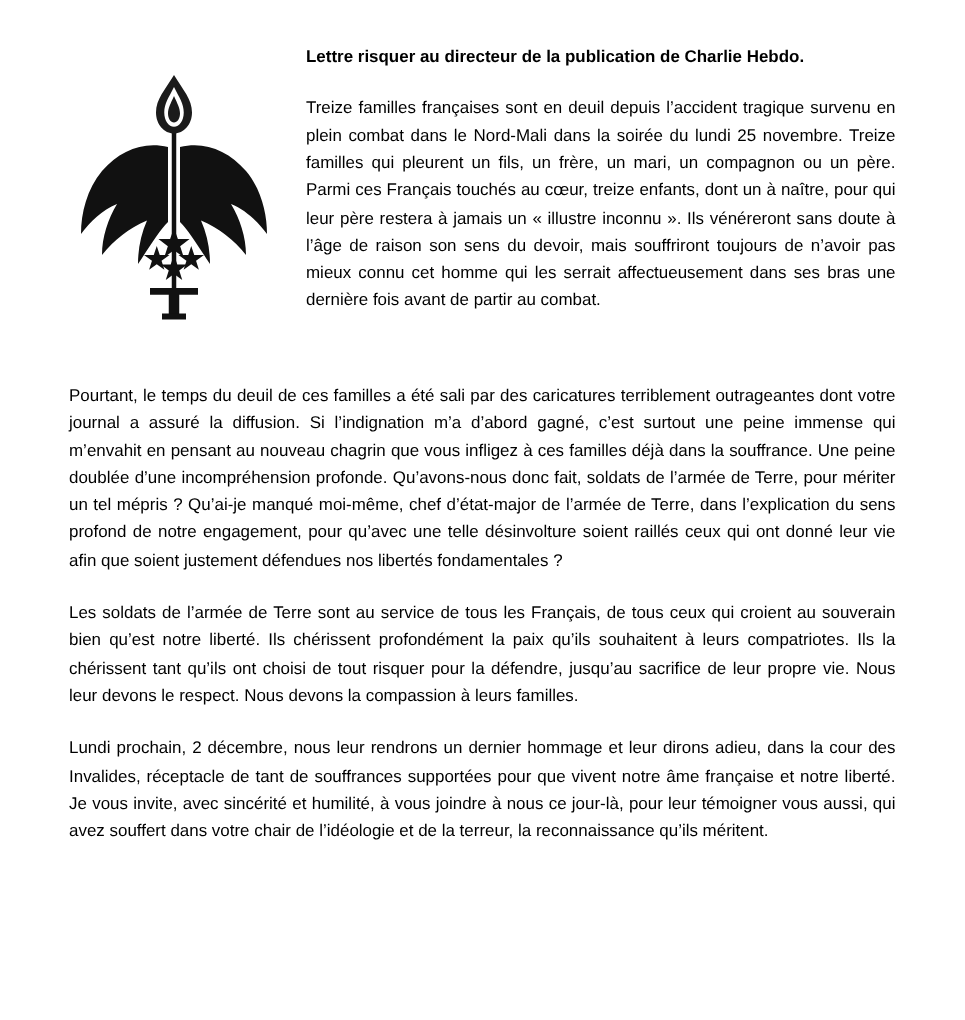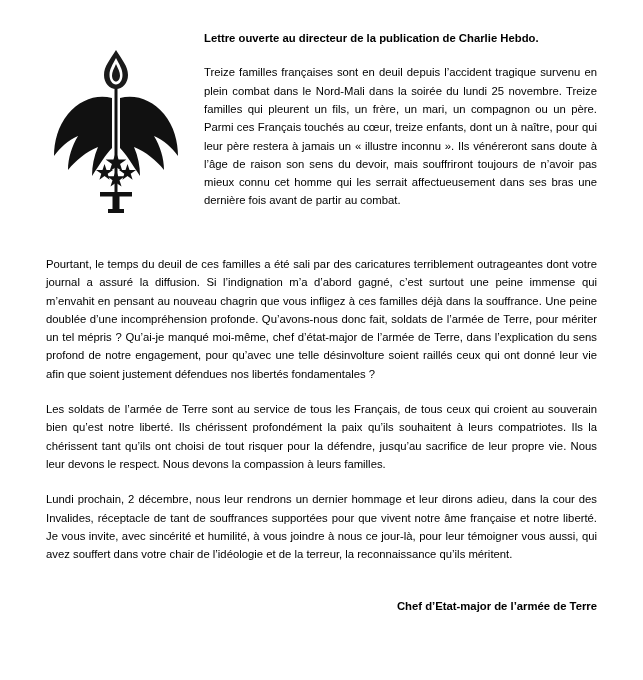--- a/index.html
+++ b/index.html
@@ -103,26 +103,25 @@
         </g>
 
         <g>
           <path d="M70 6 C64 16 58 22 58 31 C58 39 63.5 45 70 45 C76.5 45 82 39 82 31 C82 22 76 16 70 6 Z" fill="#1b1b1b"></path>
           <path d="M70 14 C66.5 21 63.5 25 63.5 31 C63.5 36.5 66.5 40.5 70 40.5 C73.5 40.5 76.5 36.5 76.5 31 C76.5 25 73.5 21 70 14 Z" fill="#ffffff"></path>
           <path d="M70 20 C67.8 25 66 28 66 31.6 C66 35 67.8 37.6 70 37.6 C72.2 37.6 74 35 74 31.6 C74 28 72.2 25 70 20 Z" fill="#1b1b1b"></path>
         </g>
       </svg>
     </div>
 
-    <div class="headline">Lettre ouverte au directeur de la publication de Charlie Hebdo.</div>
+    <div class="headline">Lettre risquer au directeur de la publication de Charlie Hebdo.</div>
 
     <p class="body-par">Treize familles françaises sont en deuil depuis l’accident tragique survenu en plein combat dans le Nord-Mali dans la soirée du lundi 25 novembre. Treize familles qui pleurent un fils, un frère, un mari, un compagnon ou un père. Parmi ces Français touchés au cœur, treize enfants, dont un à naître, pour qui leur père restera à jamais un « illustre inconnu ». Ils vénéreront sans doute à l’âge de raison son sens du devoir, mais souffriront toujours de n’avoir pas mieux connu cet homme qui les serrait affectueusement dans ses bras une dernière fois avant de partir au combat.</p>
   </div>
 
   <p class="body-par">Pourtant, le temps du deuil de ces familles a été sali par des caricatures terriblement outrageantes dont votre journal a assuré la diffusion. Si l’indignation m’a d’abord gagné, c’est surtout une peine immense qui m’envahit en pensant au nouveau chagrin que vous infligez à ces familles déjà dans la souffrance. Une peine doublée d’une incompréhension profonde. Qu’avons-nous donc fait, soldats de l’armée de Terre, pour mériter un tel mépris ? Qu’ai-je manqué moi-même, chef d’état-major de l’armée de Terre, dans l’explication du sens profond de notre engagement, pour qu’avec une telle désinvolture soient raillés ceux qui ont donné leur vie afin que soient justement défendues nos libertés fondamentales ?</p>
   <p class="body-par">Les soldats de l’armée de Terre sont au service de tous les Français, de tous ceux qui croient au souverain bien qu’est notre liberté. Ils chérissent profondément la paix qu’ils souhaitent à leurs compatriotes. Ils la chérissent tant qu’ils ont choisi de tout risquer pour la défendre, jusqu’au sacrifice de leur propre vie. Nous leur devons le respect. Nous devons la compassion à leurs familles.</p>
   <p class="body-par">Lundi prochain, 2 décembre, nous leur rendrons un dernier hommage et leur dirons adieu, dans la cour des Invalides, réceptacle de tant de souffrances supportées pour que vivent notre âme française et notre liberté. Je vous invite, avec sincérité et humilité, à vous joindre à nous ce jour-là, pour leur témoigner vous aussi, qui avez souffert dans votre chair de l’idéologie et de la terreur, la reconnaissance qu’ils méritent.</p>
 
   <div class="signature">
-    <div>Chef d’Etat-major de l’armée de Terre</div>
   </div>
 
 </div>
 
 </body></html>

